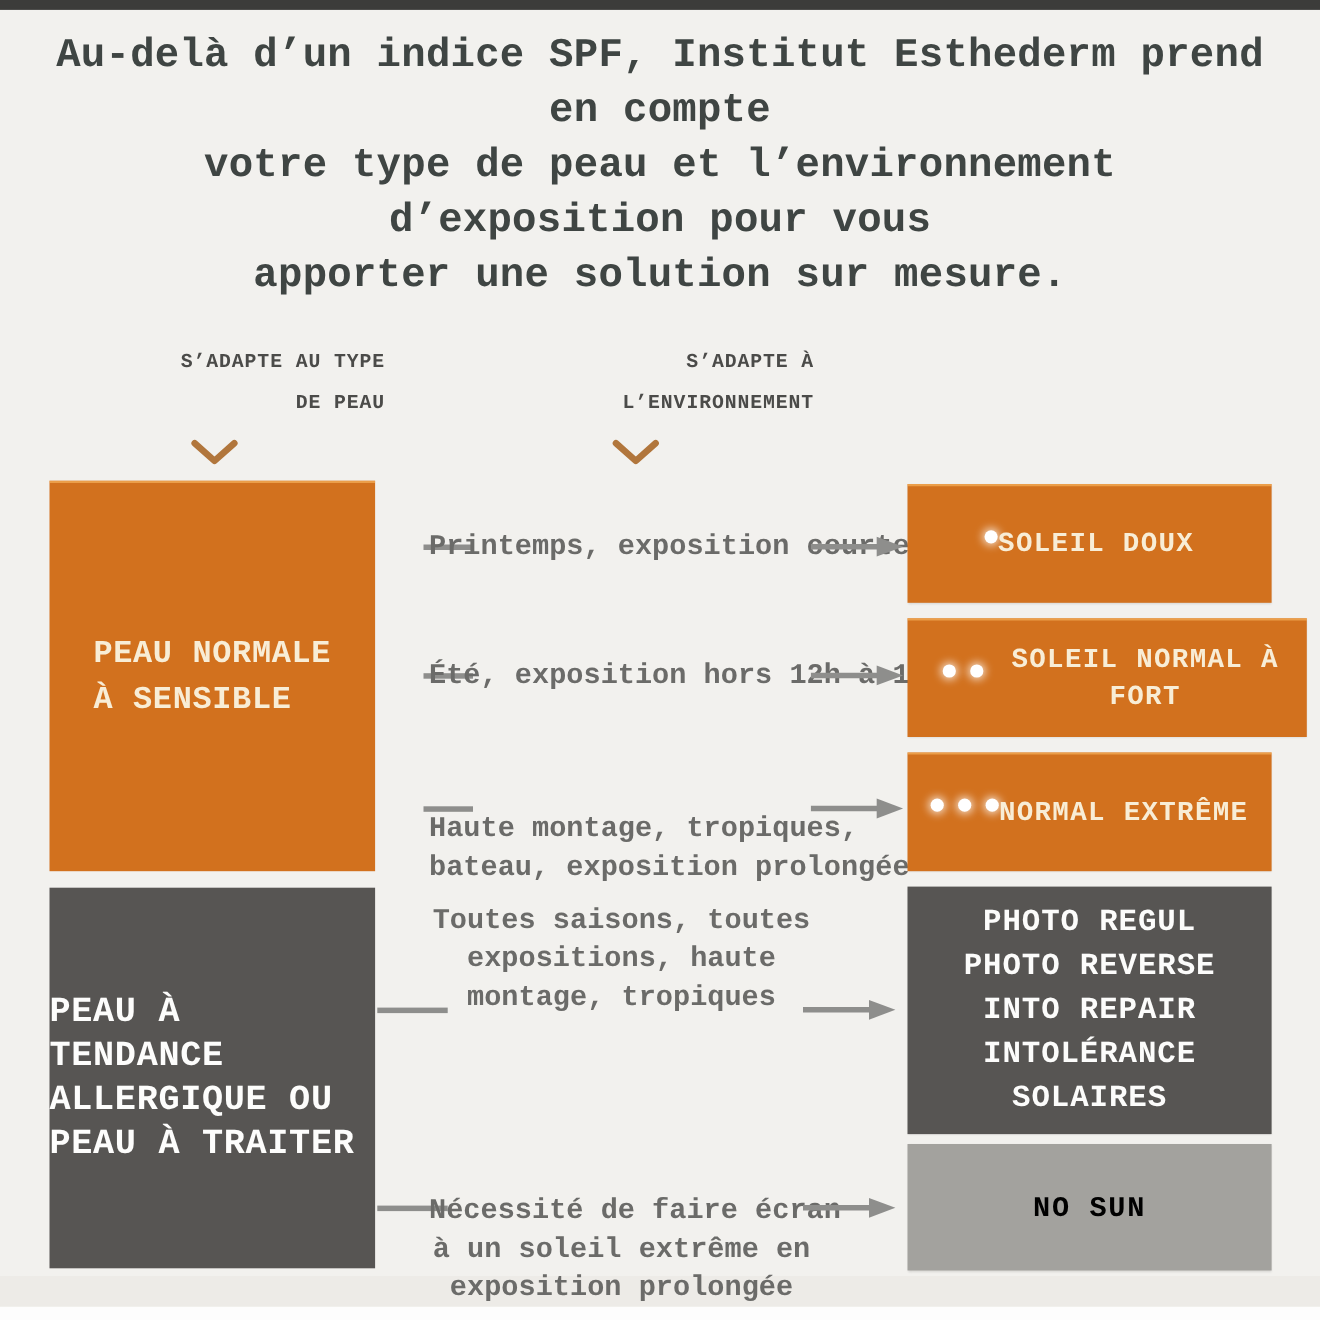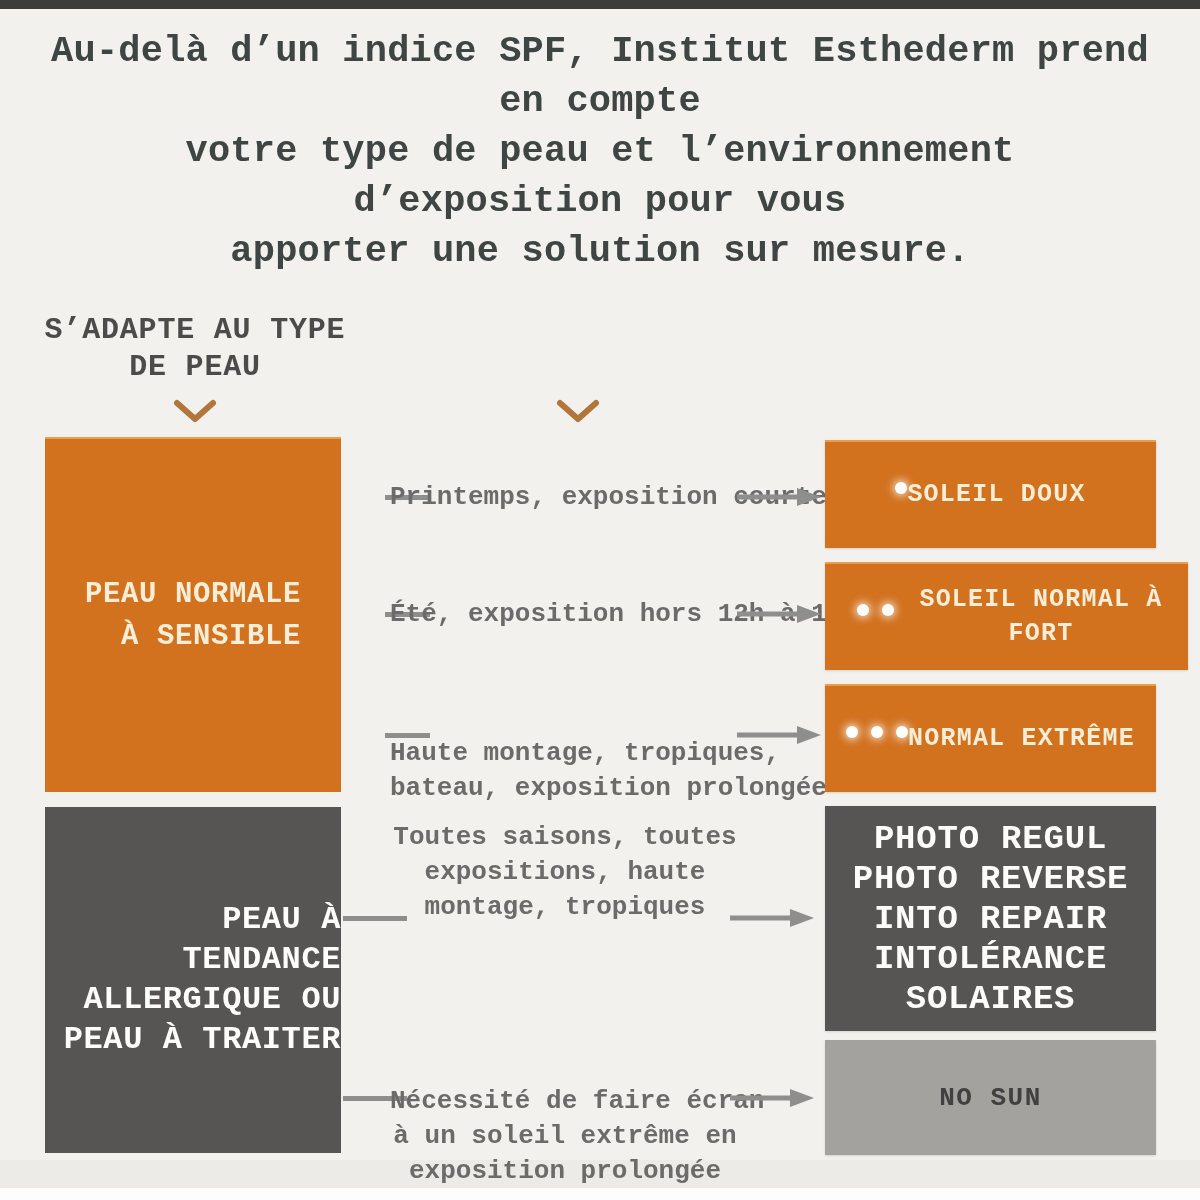--- a/index.html
+++ b/index.html
@@ -13,35 +13,35 @@
   .bottom-strip { position:absolute; left:0; top:1188px; width:1200px; height:12px; background:#fdfdfd; }
   .bottom-tint { position:absolute; left:0; top:1160px; width:1200px; height:28px; background:var(--bg_bottom,#edebe7); }
 
   .intro {
     position:absolute; left:50px; top:26px; width:1100px;
     text-align:center; font-size:37px; line-height:50px; font-weight:600;
     color:var(--text_dark,#3f4543); letter-spacing:0.2px;
   }
 
   .col-head {
-    position:absolute; top:312px; text-align:center;
-    font-size:30px; line-height:37px; font-weight:700;
+    position:absolute; top:312px; text-align:right;
+    font-size:18px; line-height:37px; font-weight:700;
     color:var(--text_head,#4b4b49); letter-spacing:0.8px;
   }
   .col-head.skin { left:40px; width:310px; }
   .col-head.env  { left:420px; width:320px; }
 
   .chevron { position:absolute; top:398px; width:46px; height:28px; }
   .chevron.skin { left:172px; }
   .chevron.env  { left:555px; }
 
   .big-box {
     position:absolute; left:45px; width:296px;
     display:flex; align-items:center; justify-content:center;
-    text-align:right; font-weight:700;
+    text-align:left; font-weight:700;
   }
   .big-box.orange {
     top:437px; height:353px; background:var(--orange,#d2711e);
     color:var(--cream,#f8edd6); font-size:29px; line-height:42px; letter-spacing:0.6px;
     border-top:2px solid rgba(255,195,110,0.55);
   }
   .big-box.dark {
     top:807px; height:346px; background:var(--dark,#575553);
     color:#fdfdfc; font-size:32px; line-height:40px; letter-spacing:0.6px;
   }
@@ -50,23 +50,23 @@
     position:absolute; left:825px; width:331px;
     display:flex; flex-direction:row; align-items:center; justify-content:center;
     text-align:center; font-weight:700;
     box-shadow:0 1px 2px rgba(0,0,0,0.12);
   }
   .result-box.orange { background:var(--orange,#d2711e); color:var(--cream,#f8edd6); border-top:2px solid rgba(255,195,110,0.55); }
   .result-box.r1 { top:440px; height:106px; }
   .result-box.r2 { top:562px; height:106px;padding-left:32px; }
   .result-box.r3 { top:684px; height:106px; }
   .result-box.r4 { top:806px; height:225px; background:var(--dark,#575553); color:#fcfcfb; }
-  .result-box.r5 { top:1040px; height:115px; background:var(--gray_light,#a3a29e); color:#404040; }
+  .result-box.r5 { top:1040px; height:115px; background:var(--gray_light,#a3a29e); color:#000000; }
   .result-label { font-size:25px; line-height:34px; letter-spacing:1.2px; }
-  .result-box.r4 .result-label { font-size:34px; line-height:40px; letter-spacing:0.8px; }
+  .result-box.r4 .result-label { font-size:28px; line-height:40px; letter-spacing:0.8px; }
   .result-box.r5 .result-label { font-size:26px; letter-spacing:1.5px; }
   .dots { display:flex; gap:13px; margin-bottom:14px; height:12px; }
   .dots:empty { display:none; }
   .dot {
     width:12px; height:12px; border-radius:50%; background:#ffffff;
     box-shadow:0 0 8px 2px rgba(255,255,255,0.75);
   }
 
   .condition {
     position:absolute; left:390px; width:350px; transform:translateY(-50%);
@@ -100,20 +100,21 @@
 <body>
 
 <div id="canvas">
   <div class="bottom-tint"></div>
   <div class="top-strip"></div>
   <div class="bottom-strip"></div>
 
   <div class="intro">Au-delà d’un indice SPF, Institut Esthederm prend en compte<br>votre type de peau et l’environnement d’exposition pour vous<br>apporter une solution sur mesure.</div>
 
   <div class="col-head skin">S’ADAPTE AU TYPE<br>DE PEAU</div>
+  <div class="col-head env">S’ADAPTE À<br>L’ENVIRONNEMENT</div>
 
   <div class="chevron skin">
     <svg width="46" height="28" viewBox="0 0 46 28">
         <polyline points="5,5 23,21 41,5" fill="none" stroke="var(--chevron,#b1763c)" stroke-width="6" stroke-linecap="round" stroke-linejoin="round"></polyline>
       </svg>
   </div>
   <div class="chevron env">
     <svg width="46" height="28" viewBox="0 0 46 28">
         <polyline points="5,5 23,21 41,5" fill="none" stroke="var(--chevron,#b1763c)" stroke-width="6" stroke-linecap="round" stroke-linejoin="round"></polyline>
       </svg>

